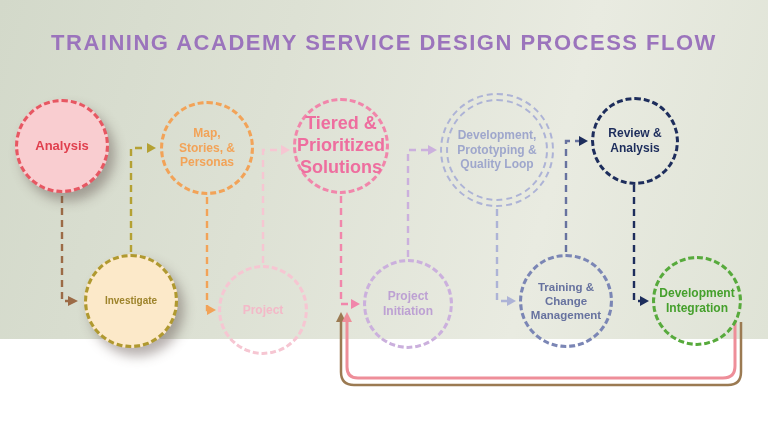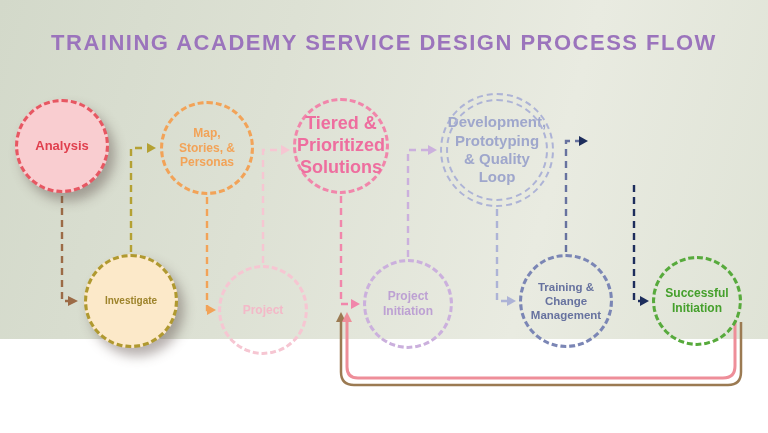--- a/index.html
+++ b/index.html
@@ -26,21 +26,21 @@
   .n1{left:15px;top:99px;width:94px;height:94px;border:3.5px dashed #e75762;
       background:#f9cdd0;color:#e0404e;font-size:13px;
       box-shadow:6px 8px 12px rgba(95,80,75,.45);}
   .n2{left:84px;top:254px;width:94px;height:94px;border:3.5px dashed #b0992f;
       background:#fce9c9;color:#9d832a;font-size:10px;
       box-shadow:6px 8px 12px rgba(95,80,75,.45);}
   .n3{left:160px;top:101px;width:94px;height:94px;border:3px dashed #f2a358;color:#f2a358;font-size:12px;}
   .n4{left:218px;top:265px;width:90px;height:90px;border:3px dashed #f6c6d2;color:#f3b9c8;font-size:12px;}
   .n5{left:293px;top:98px;width:96px;height:96px;border:3px dashed #f186ab;color:#ee6e9f;font-size:18px;}
   .n6{left:363px;top:259px;width:90px;height:90px;border:3px dashed #cbb0dd;color:#bda1d3;font-size:12px;}
-  .n7{left:440px;top:93px;width:114px;height:114px;border:2.5px dashed #adb3d6;color:#9fa7cc;font-size:15px;}
+  .n7{left:440px;top:93px;width:114px;height:114px;border:2.5px dashed #adb3d6;color:#9fa7cc;font-size:12px;}
   .n8{left:519px;top:254px;width:94px;height:94px;border:3px dashed #7b86b5;color:#67729f;font-size:11.5px;}
   .n9{left:591px;top:97px;width:88px;height:88px;border:3px dashed #1d2d5c;color:#1d2d5c;font-size:12px;}
   .n10{left:652px;top:256px;width:90px;height:90px;border:3px dashed #57aa3c;color:#45a02c;font-size:12px;}
 </style>
 </head>
 <body>
 
 <div class="canvas">
 
   <div class="title">TRAINING ACADEMY SERVICE DESIGN PROCESS FLOW</div>
@@ -120,18 +120,21 @@
 
   <div class="node n7">
     <div class="ring2"></div>
     <span>Development, Prototyping &amp; Quality Loop</span>
   </div>
 
   <div class="node n8">
     <span>Training &amp; Change Management</span>
   </div>
 
+  <div class="node n9">
+    <span>Review &amp; Analysis</span>
+  </div>
 
   <div class="node n10">
-    <span>Successful Initiation</span>
+    <span>Development Integration</span>
   </div>
 
 </div>
 
 </body></html>

